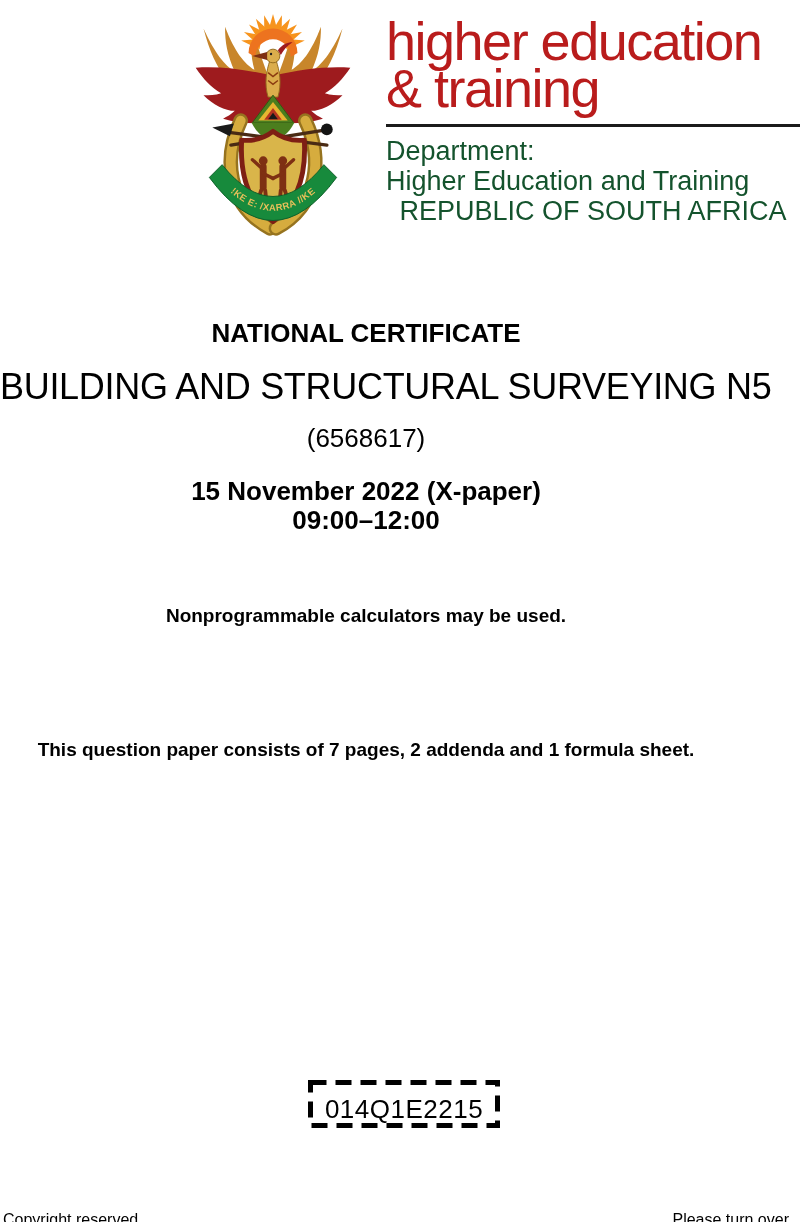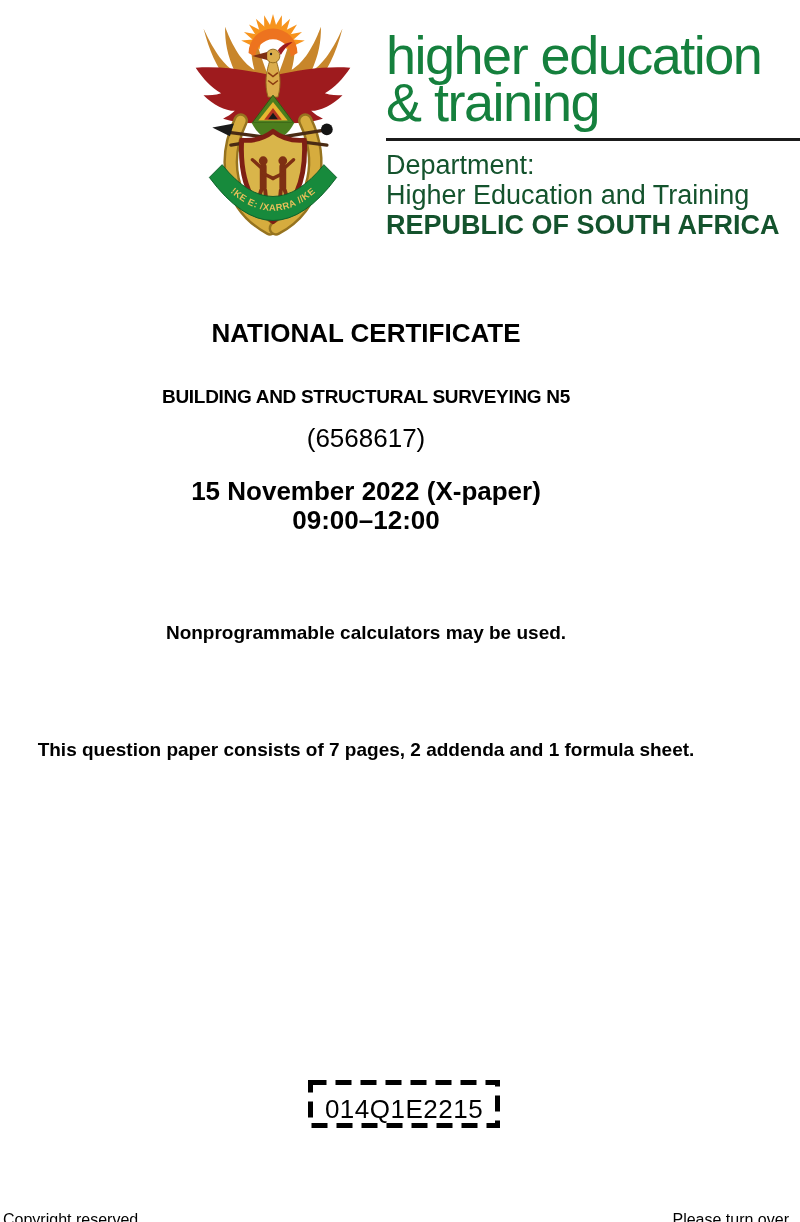--- a/index.html
+++ b/index.html
@@ -6,31 +6,31 @@
   .page {
     position:relative; width:800px; height:1222px; margin:0 auto;
     background:#ffffff; color:#000;
     font-family:"Liberation Sans", sans-serif; overflow:hidden;
   }
   
   .masthead { position:absolute; left:180px; top:10px; display:flex; }
   .crest { width:186px; height:232px; flex:none; }
   .crest svg { width:100%; height:100%; display:block; }
   .brand { margin-left:20px; padding-top:8px; width:414px; }
-  .wordmark { font-size:54px; line-height:47px; letter-spacing:-1.5px; color:#15803d;margin-top:14px; }
+  .wordmark { font-size:54px; line-height:47px; letter-spacing:-1.5px; color:#b91c1c; }
   .rule { width:414px; border-top:3px solid #1b1b1b; margin-top:12px; margin-bottom:9px; }
   .dept-line { font-size:27px; line-height:30px; color:#14532d; }
-  .dept-line.country { font-weight:bold; }
+  .dept-line.country { font-weight:normal;text-align:center; }
   
   .centerline { position:absolute; left:0; width:732px; text-align:center; white-space:nowrap; }
   .cert   { top:318px; font-size:26px; font-weight:bold; }
-  .subject{ top:386px; font-size:19px; font-weight:bold; letter-spacing:-0.3px; }
+  .subject{ top:366px; font-size:36px; font-weight:normal; letter-spacing:-0.3px; }
   .code   { top:423px; font-size:26px; }
   .dt     { top:477px; font-size:26px; font-weight:bold; line-height:29px; }
-  .note1  { top:622px; font-size:19px; font-weight:bold; }
+  .note1  { top:605px; font-size:19px; font-weight:bold; }
   .note2  { top:739px; font-size:19px; font-weight:bold; }
   
   .paperbox { position:absolute; left:308px; top:1080px; width:192px; height:48px; }
   .paperbox svg { position:absolute; left:0; top:0; width:192px; height:48px; }
   .paperbox .num {
     position:absolute; left:0; top:5px; width:192px; height:48px;
     display:flex; align-items:center; justify-content:center;
     font-size:26px; letter-spacing:0.5px;
   }
   

